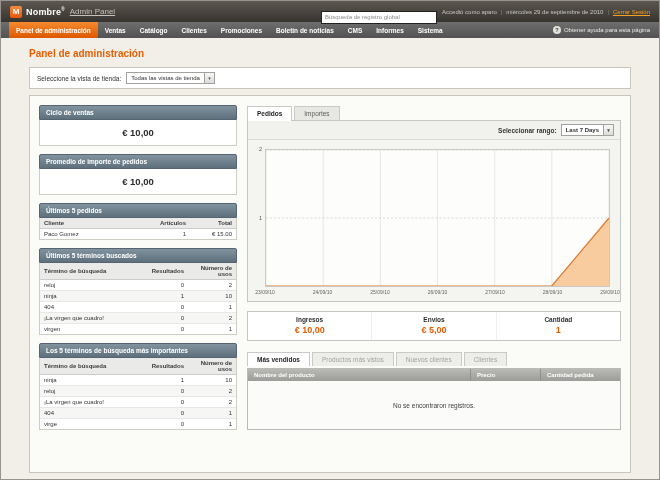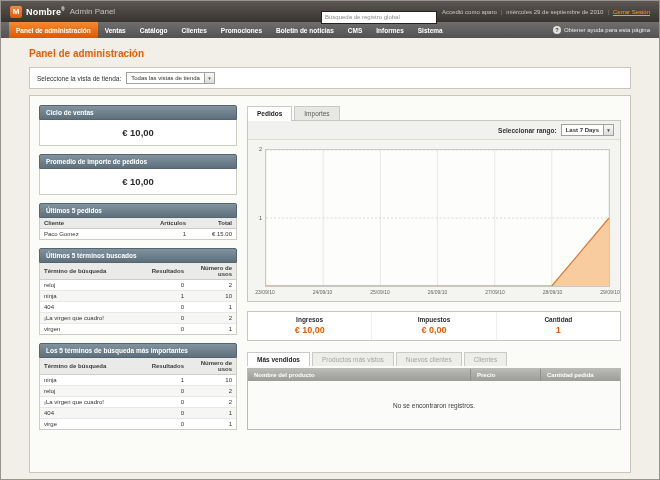--- a/index.html
+++ b/index.html
@@ -6,21 +6,21 @@
   html,body { width:660px; height:480px; }
   body { font-family:"Liberation Sans", sans-serif; background:#dcdcdc; }
   .page { width:660px; height:480px; background:#f2efe9; border:1px solid #97948e; display:flex; flex-direction:column; overflow:hidden; }
 
   
   .topbar { height:21px; flex-shrink:0; background:linear-gradient(#5c5751,#37332e); display:flex; align-items:center; padding:0 9px; position:relative; }
   .logo { display:flex; align-items:center; gap:4px; }
   .logo-icon { width:12px; height:12px; border-radius:2px; background:linear-gradient(#f98a3c,#e4570f); color:#fff; font-size:8px; font-weight:bold; display:flex; align-items:center; justify-content:center; }
   .logo-brand { color:#fff; font-size:9px; font-weight:bold; letter-spacing:.2px; }
   .logo-brand sup { font-size:4.5px; }
-  .logo-suffix { color:#c6c2bb; font-size:8px; margin-left:1px; }
+  .logo-suffix { color:#c6c2bb; font-size:8px; margin-left:1px;text-decoration:underline; }
   .global-search { position:absolute; left:320px; top:4px; }
   .global-search input { width:116px; height:13px; border:1px solid #24211e; background:#fff; color:#8b8b8b; font-size:6px; padding:0 3px; font-family:inherit; }
   .top-right { margin-left:auto; display:flex; align-items:center; gap:4px; font-size:6px; color:#cac6c0; white-space:nowrap; }
   .top-right .sep { color:#85807a; }
   .logout { color:#f6a01f; text-decoration:underline; cursor:pointer; }
 
   
   .nav { height:16px; flex-shrink:0; background:linear-gradient(#6e6e6e,#525252); display:flex; align-items:stretch; }
   .nav ul { display:flex; list-style:none; margin-left:8px; }
   .nav li { display:flex; align-items:center; padding:0 7px; color:#fff; font-size:6.5px; font-weight:bold; cursor:pointer; white-space:nowrap; }
@@ -356,25 +356,25 @@
           </div>
         </div>
 
         <div class="stats">
 
             <div class="stat">
               <div class="lbl">Ingresos</div>
               <div class="val">€ 10,00</div>
             </div>
 
+
             <div class="stat">
-              <div class="lbl">Impuestos</div>
-              <div class="val">€ 0,00</div>
-            </div>
-
+              <div class="lbl">Envíos</div>
+              <div class="val">€ 5,00</div>
+            </div>
 
             <div class="stat">
               <div class="lbl">Cantidad</div>
               <div class="val">1</div>
             </div>
           </div>
 
         <div class="tabs btabs">
 
             <div class="tab active"><span>Más vendidos</span></div>

